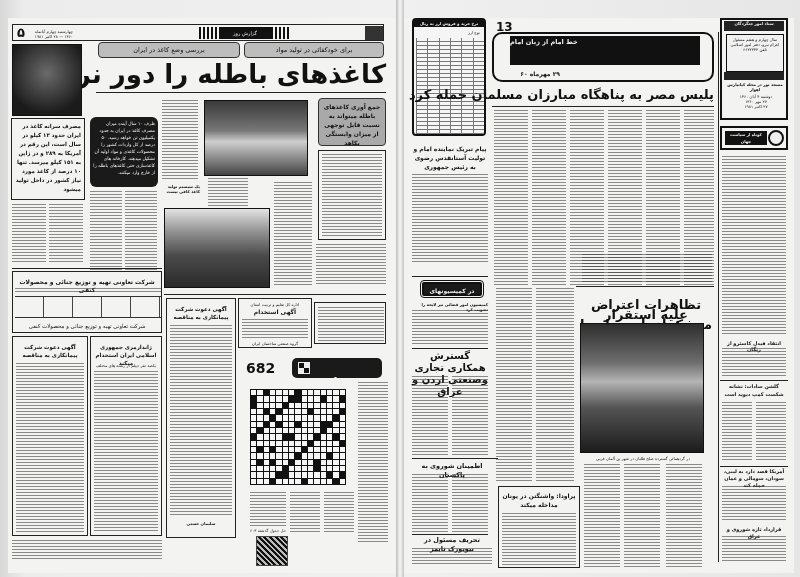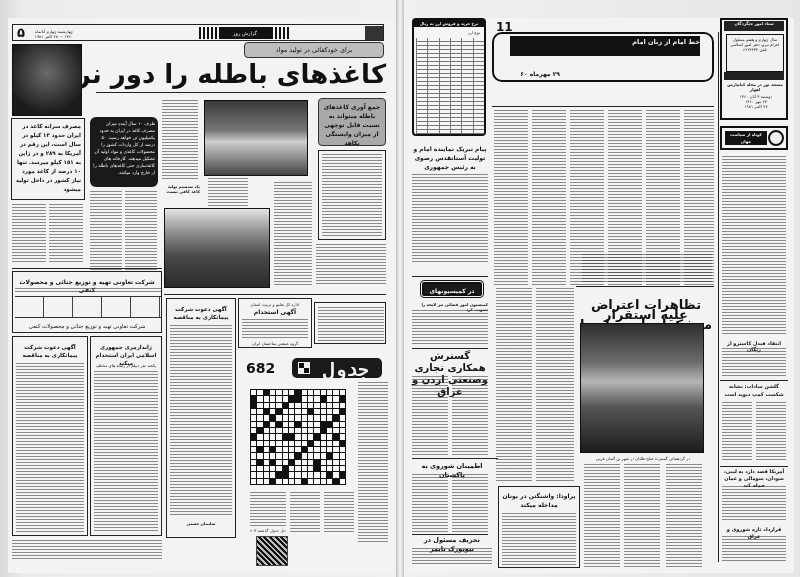--- a/index.html
+++ b/index.html
@@ -37,20 +37,21 @@
 <div class="page page-left">
 
   <div class="box" style="left:4px;top:6px;width:372px;height:17px;">
     <div class="abs bold" style="left:4px;top:0;font-size:13px;line-height:16px;">۵</div>
     <div class="abs fa tiny" style="left:16px;top:4px;width:44px;">چهارشنبه چهارم آبانماه ۱۳۶۰ — ۲۸ اکتبر ۱۹۸۱</div>
     <div class="abs" style="left:186px;top:2px;width:92px;height:12px;background:repeating-linear-gradient(90deg,#111 0,#111 2px,transparent 2px,transparent 4px);"></div>
     <div class="abs fa" style="left:206px;top:2px;width:52px;height:12px;background:#111;color:#eee;font-size:5px;line-height:12px;text-align:center;">گزارش روز</div>
     <div class="abs" style="left:352px;top:1px;width:18px;height:14px;background:#333;"></div>
   </div>
 
+  <div class="grey-box fa" style="left:90px;top:24px;width:142px;height:16px;font-size:6.5px;line-height:15px;text-align:center;">بررسی وضع کاغذ در ایران</div>
   <div class="grey-box fa" style="left:236px;top:24px;width:140px;height:16px;font-size:6.5px;line-height:15px;text-align:center;">برای خودکفائی در تولید مواد</div>
 
   <div class="abs fa bold" style="left:88px;top:40px;width:290px;height:32px;font-size:26px;line-height:32px;text-align:center;letter-spacing:-1px;white-space:nowrap;">کاغذهای باطله را دور نریزید!</div>
   <div class="rule-h" style="left:88px;top:74px;width:290px;"></div>
 
   <div class="photo" style="left:4px;top:26px;width:70px;height:72px;background:radial-gradient(circle at 50% 40%,#6a6a6a,#1b1b1b 75%);"></div>
 
   <div class="box fa bold small" style="left:3px;top:100px;width:74px;height:82px;padding:3px;font-size:5.5px;line-height:9px;">مصرف سرانه کاغذ در ایران حدود ۱۳ کیلو در سال است، این رقم در آمریکا به ۲۸۹ و در ژاپن به ۱۵۱ کیلو میرسد. تنها ۱۰ درصد از کاغذ مورد نیاز کشور در داخل تولید میشود</div>
 
   <div class="txt" style="left:4px;top:186px;width:34px;height:60px;"></div>
@@ -108,21 +109,21 @@
     <div class="txt" style="left:3px;top:20px;width:66px;height:20px;"></div>
     <div class="abs fa tiny" style="left:2px;top:42px;width:68px;text-align:center;">گروه صنعتی ساختمان ایران</div>
   </div>
   <div class="box" style="left:306px;top:284px;width:72px;height:42px;">
     <div class="txt" style="left:3px;top:4px;width:66px;height:34px;"></div>
   </div>
 
   <div class="abs bold" style="left:238px;top:342px;font-size:14px;">682</div>
   <div class="dark-box" style="left:284px;top:340px;width:90px;height:20px;border-radius:5px;">
     <div class="abs" style="left:6px;top:4px;width:12px;height:12px;background:conic-gradient(#eee 0 25%,#111 0 50%,#eee 0 75%,#111 0);border:1px solid #eee;"></div>
-    <div class="abs fa bold" style="left:22px;top:4px;width:64px;font-size:19px;line-height:18px;text-align:center;letter-spacing:3px;font-family:Liberation Mono, monospace;">جدول</div>
+    <div class="abs fa bold" style="left:22px;top:18px;width:64px;font-size:15px;line-height:18px;text-align:center;letter-spacing:3px;font-family:Liberation Mono, monospace;">جدول</div>
   </div>
 
   <div class="crossword" id="cw" style="left:242px;top:371px;width:96px;height:96px;">
       <div class="cell"></div>
       <div class="cell"></div>
       <div class="cell b"></div>
       <div class="cell"></div>
       <div class="cell"></div>
       <div class="cell"></div>
       <div class="cell"></div>
@@ -549,27 +550,28 @@
           <span></span>
           <span></span>
           <span></span>
           <span></span>
           <span></span>
           <span></span>
         </div>
       </div>
   </div>
 
-  <div class="abs bold" style="left:92px;top:2px;font-size:12px;">11</div>
+  <div class="abs bold" style="left:92px;top:2px;font-size:12px;">13</div>
 
   <div class="box" style="left:88px;top:14px;width:222px;height:50px;border:2px solid #111;border-radius:10px;">
-    <div class="abs fa bold" style="left:16px;top:2px;width:190px;height:20px;background:#111;color:#eee;font-size:6.5px;line-height:12px;text-align:right;">خط امام از زبان امام</div>
+    <div class="abs fa bold" style="left:16px;top:2px;width:190px;height:29px;background:#111;color:#eee;font-size:6.5px;line-height:12px;text-align:left;">خط امام از زبان امام</div>
     <div class="abs fa bold" style="left:6px;top:36px;width:60px;font-size:6px;line-height:8px;">۲۹ مهرماه ۶۰</div>
   </div>
 
+  <div class="abs fa bold" style="left:88px;top:68px;width:222px;font-size:13px;line-height:18px;text-align:center;white-space:nowrap;">پلیس مصر به پناهگاه مبارزان مسلمان حمله کرد</div>
   <div class="rule-h" style="left:88px;top:88px;width:222px;"></div>
 
   <div class="txt" style="left:90px;top:92px;width:34px;height:175px;"></div>
   <div class="txt" style="left:128px;top:92px;width:34px;height:175px;"></div>
   <div class="txt" style="left:166px;top:92px;width:34px;height:175px;"></div>
   <div class="txt" style="left:204px;top:92px;width:34px;height:175px;"></div>
   <div class="txt" style="left:242px;top:92px;width:34px;height:175px;"></div>
   <div class="txt" style="left:280px;top:92px;width:30px;height:175px;"></div>
 
   <div class="abs fa bold" style="left:8px;top:126px;width:76px;font-size:6px;line-height:9px;text-align:center;">پیام تبریک نماینده امام و تولیت آستانقدس رضوی به رئیس جمهوری</div>

